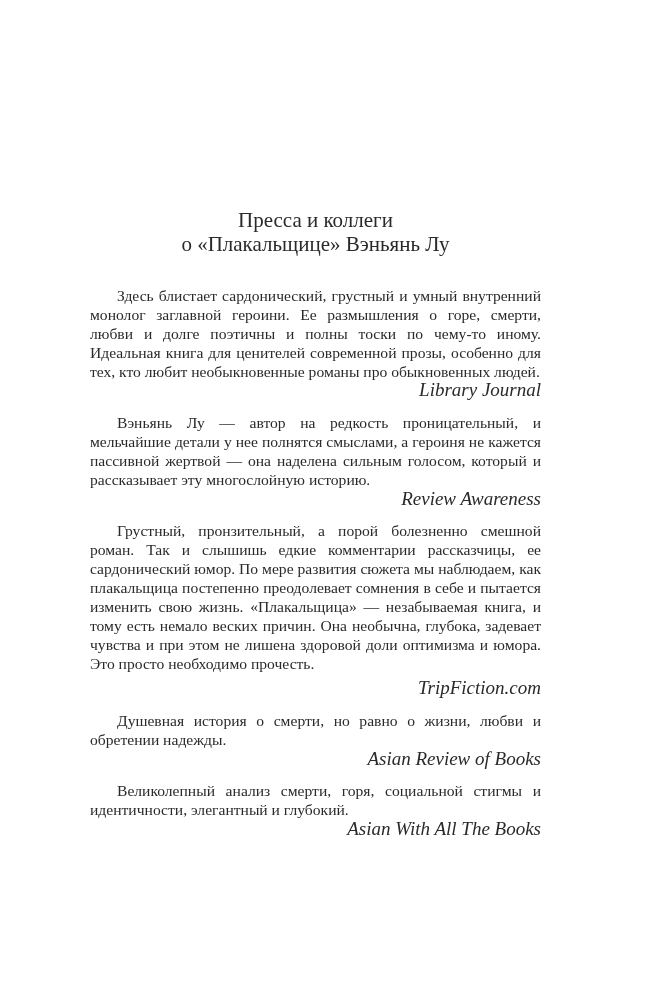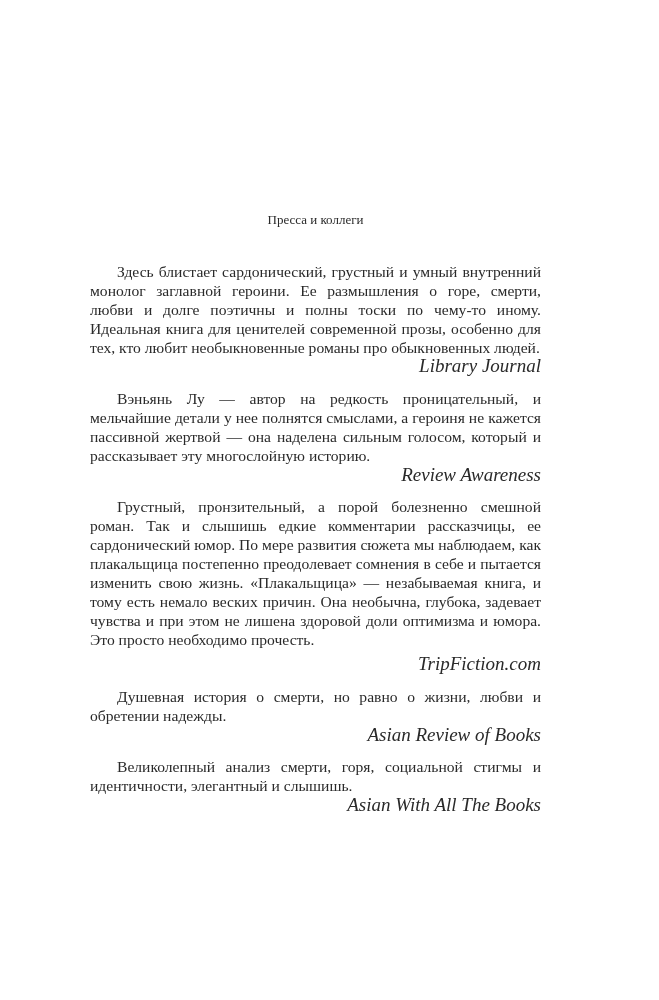--- a/index.html
+++ b/index.html
@@ -3,41 +3,42 @@
 <meta charset="utf-8">
 <style>
   html, body { margin: 0; padding: 0; background: #ffffff; }
   body { width: 659px; height: 1000px; position: relative; overflow: hidden; }
   .page {
     position: absolute; left: 90px; top: 208px; width: 451px;
     font-family: "Liberation Serif", "DejaVu Serif", serif;
     color: #2a2a2a;
   }
   .title {
-    text-align: center; font-size: 13px; line-height: 24px;
+    text-align: center; font-size: 21px; line-height: 24px;
     margin: 0 0 30px 0; font-weight: normal; color: #2a2a2a;
   }
   .title span { display: block; }
   .quote { margin: 0 0 12px 0; }
   .quote p {
     margin: 0; font-size: 15.6px; line-height: 19px;
     text-align: justify; text-indent: 27px; hyphens: manual;
   }
   .quote .src {
     text-align: right; font-style: italic; font-size: 19px;
     line-height: 20.5px; margin-top: 0px;
   }
   .quote.q1 .src { margin-top: -1px; }
 </style>
 </head>
 <body>
 
 <div class="page">
   <h1 class="title">
     <span>Пресса и коллеги</span>
+    <span>о «Плакальщице» Вэньянь Лу</span>
   </h1>
 
   <div class="quote q1">
     <p>Здесь блистает сардонический, грустный и умный внутренний монолог заглавной героини. Ее размышления о горе, смерти, любви и долге поэтичны и полны тоски по чему-то иному. Идеальная книга для ценителей современной прозы, особенно для тех, кто любит необыкновенные романы про обыкновенных людей.</p>
     <div class="src">Library Journal</div>
   </div>
 
   <div class="quote">
     <p>Вэньянь Лу — автор на редкость проницательный, и мельчайшие детали у нее полнятся смыслами, а героиня не кажется пассивной жертвой — она наделена сильным голосом, который и рассказывает эту многослойную историю.</p>
     <div class="src">Review Awareness</div>
@@ -47,16 +48,16 @@
     <p>Грустный, пронзительный, а порой болезненно смешной роман. Так и слышишь едкие комментарии рассказчицы, ее сардонический юмор. По мере развития сюжета мы наблюдаем, как плакальщица постепенно преодолевает сомнения в себе и пытается изменить свою жизнь. «Плакальщица» — незабываемая книга, и тому есть немало веских причин. Она необычна, глубока, задевает чувства и при этом не лишена здоровой доли оптимизма и юмора. Это просто необходимо прочесть.</p>
     <div class="src" style="margin-top:5px">TripFiction.com</div>
   </div>
 
   <div class="quote">
     <p>Душевная история о смерти, но равно о жизни, любви и обретении надежды.</p>
     <div class="src">Asian Review of Books</div>
   </div>
 
   <div class="quote">
-    <p>Великолепный анализ смерти, горя, социальной стигмы и идентичности, элегантный и слышишь.</p>
+    <p>Великолепный анализ смерти, горя, социальной стигмы и идентичности, элегантный и глубокий.</p>
     <div class="src">Asian With All The Books</div>
   </div>
 </div>
 
 </body></html>

